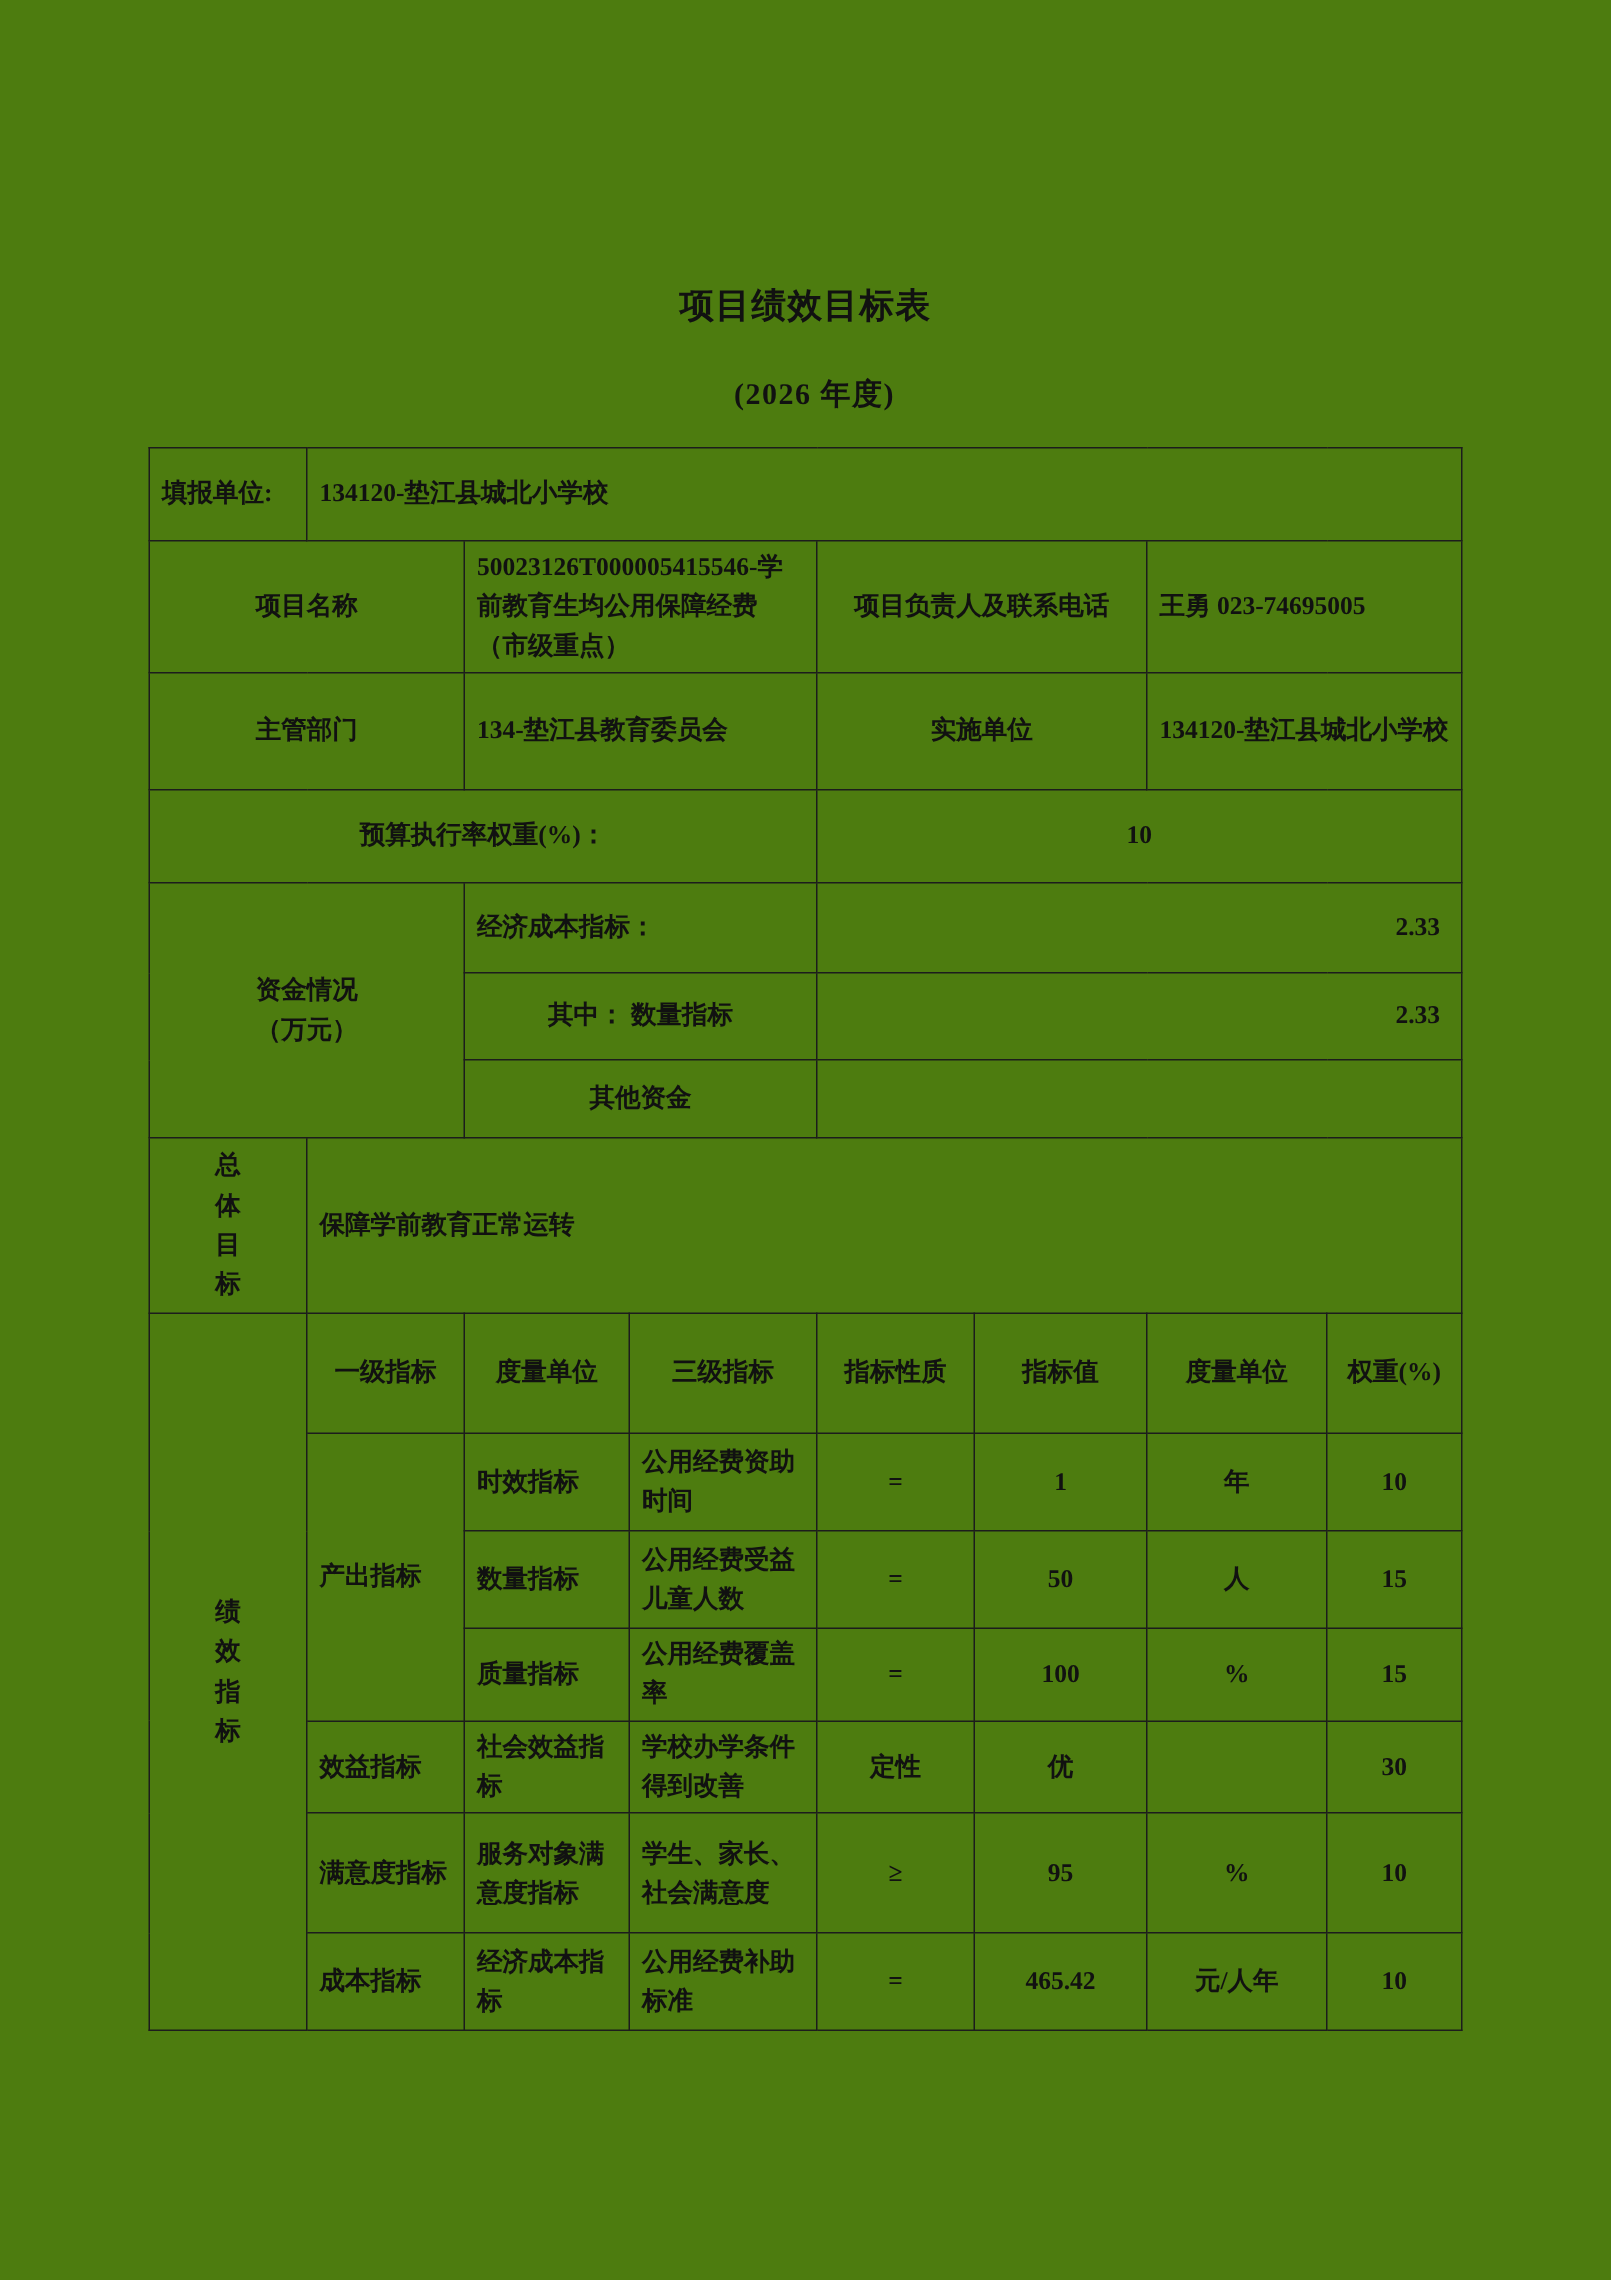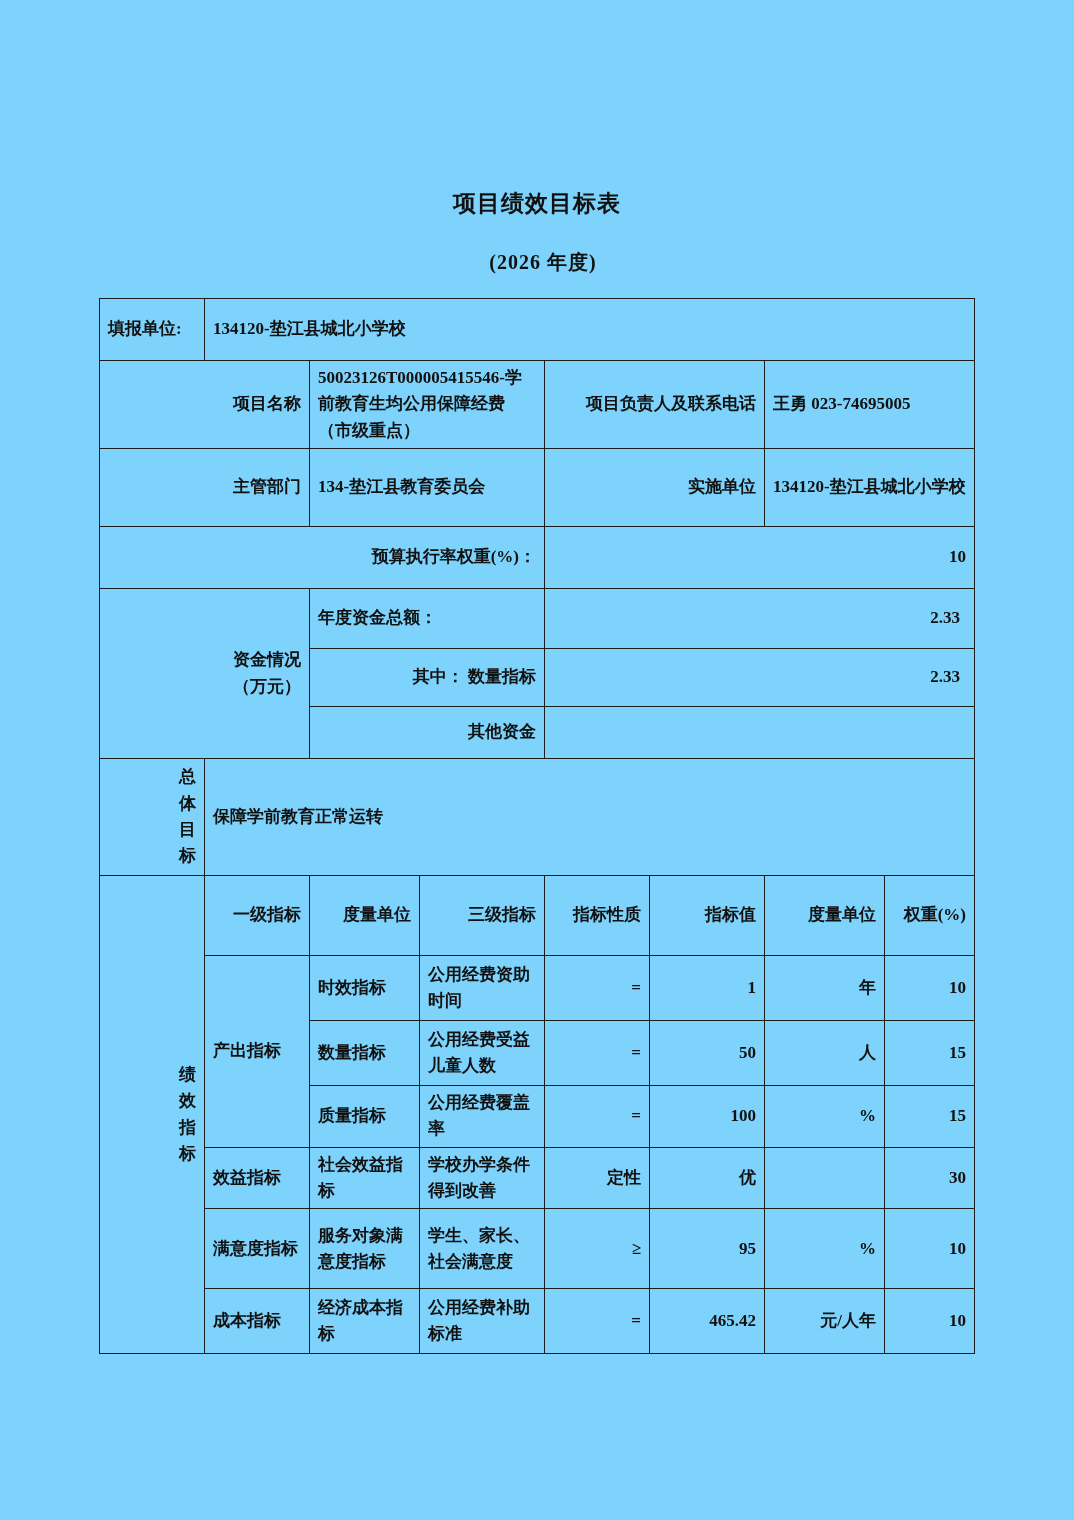--- a/index.html
+++ b/index.html
@@ -6,21 +6,21 @@
     margin: 0;
     padding: 0;
     background: #ffffff;
     font-family: "Liberation Serif", "DejaVu Serif", serif;
     color: #111111;
   }
   .page {
     width: 1074px;
     min-height: 1520px;
     margin: 0 auto;
-    background: #7dd3fc;
+    background: #4d7c0f;
     box-sizing: border-box;
     padding-top: 188px;
   }
   .doc-title {
     text-align: center;
     font-size: 23px;
     font-weight: 700;
     letter-spacing: 1px;
   }
   .doc-subtitle {
@@ -41,21 +41,21 @@
   table.main td {
     border: 1px solid #1c1c1c;
     padding: 4px 8px;
     font-size: 17px;
     line-height: 1.55;
     vertical-align: middle;
     word-break: break-all;
     overflow: hidden;
   }
   .al { text-align: left; }
-  .ac { text-align: right; }
+  .ac { text-align: center; }
   .ar { text-align: right; padding-right: 14px !important; }
   .stack { white-space: pre-line; line-height: 1.8; }
 
   
   tr.h62 { height: 62px; }
   tr.h88 { height: 88px; }
   tr.h78 { height: 78px; }
   tr.h60 { height: 60px; }
   tr.h58 { height: 58px; }
   tr.h52 { height: 52px; }
@@ -105,21 +105,21 @@
     </tr>
 
     <tr class="h62">
       <td class="ac" colspan="4">预算执行率权重(%)：</td>
       <td class="ac" colspan="4">10</td>
     </tr>
 
     <tr class="h60">
       <td class="ac stack" colspan="2" rowspan="3">资金情况
 （万元）</td>
-      <td class="al" colspan="2">年度资金总额：</td>
+      <td class="al" colspan="2">经济成本指标：</td>
       <td class="ar" colspan="4">2.33</td>
     </tr>
     <tr class="h58">
       <td class="ac" colspan="2">其中： 数量指标</td>
       <td class="ar" colspan="4">2.33</td>
     </tr>
     <tr class="h52">
       <td class="ac" colspan="2">其他资金</td>
       <td class="ar" colspan="4"></td>
     </tr>

